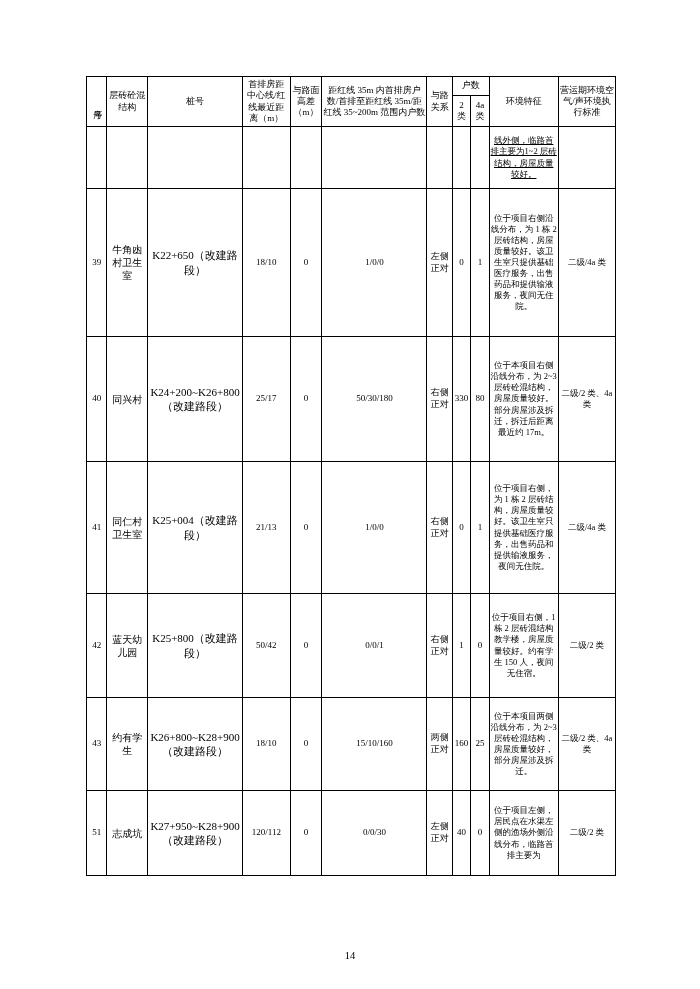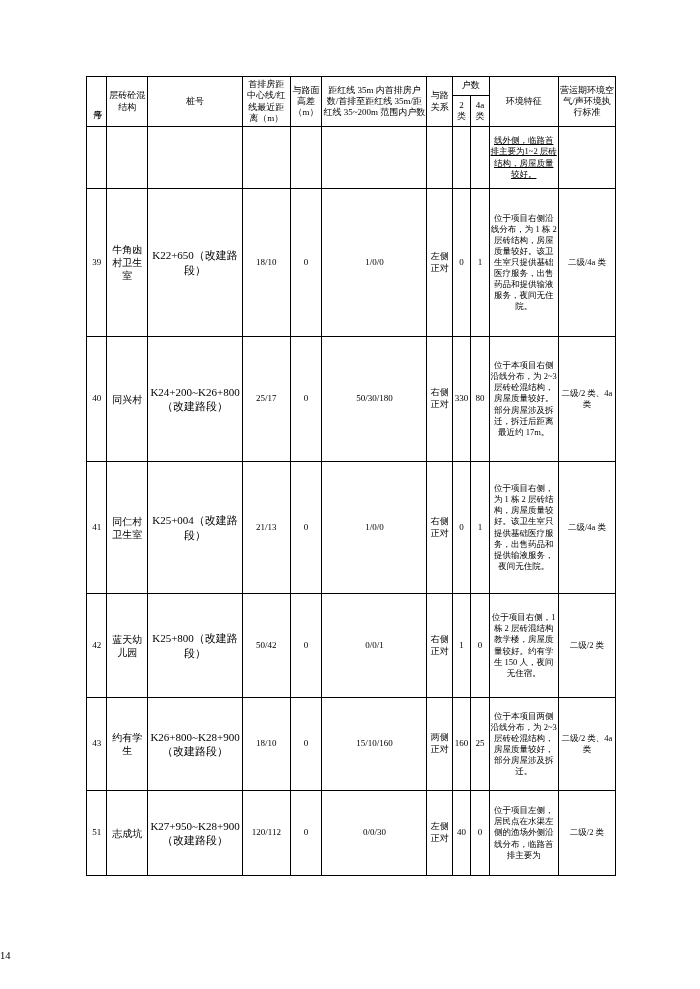--- a/index.html
+++ b/index.html
@@ -81,21 +81,21 @@
   }
   .cell-stake {
     font-size: 11px;
     line-height: 1.3;
   }
   .page-number {
     position: absolute;
     top: 950px;
     left: 0;
     width: 700px;
-    text-align: left;
+    text-align: center;
     font-size: 10.5px;
     font-family: "Liberation Serif", serif;
   }
 </style>
 </head>
 <body>
 
 <div class="page">
 
   <div class="table-wrap">

